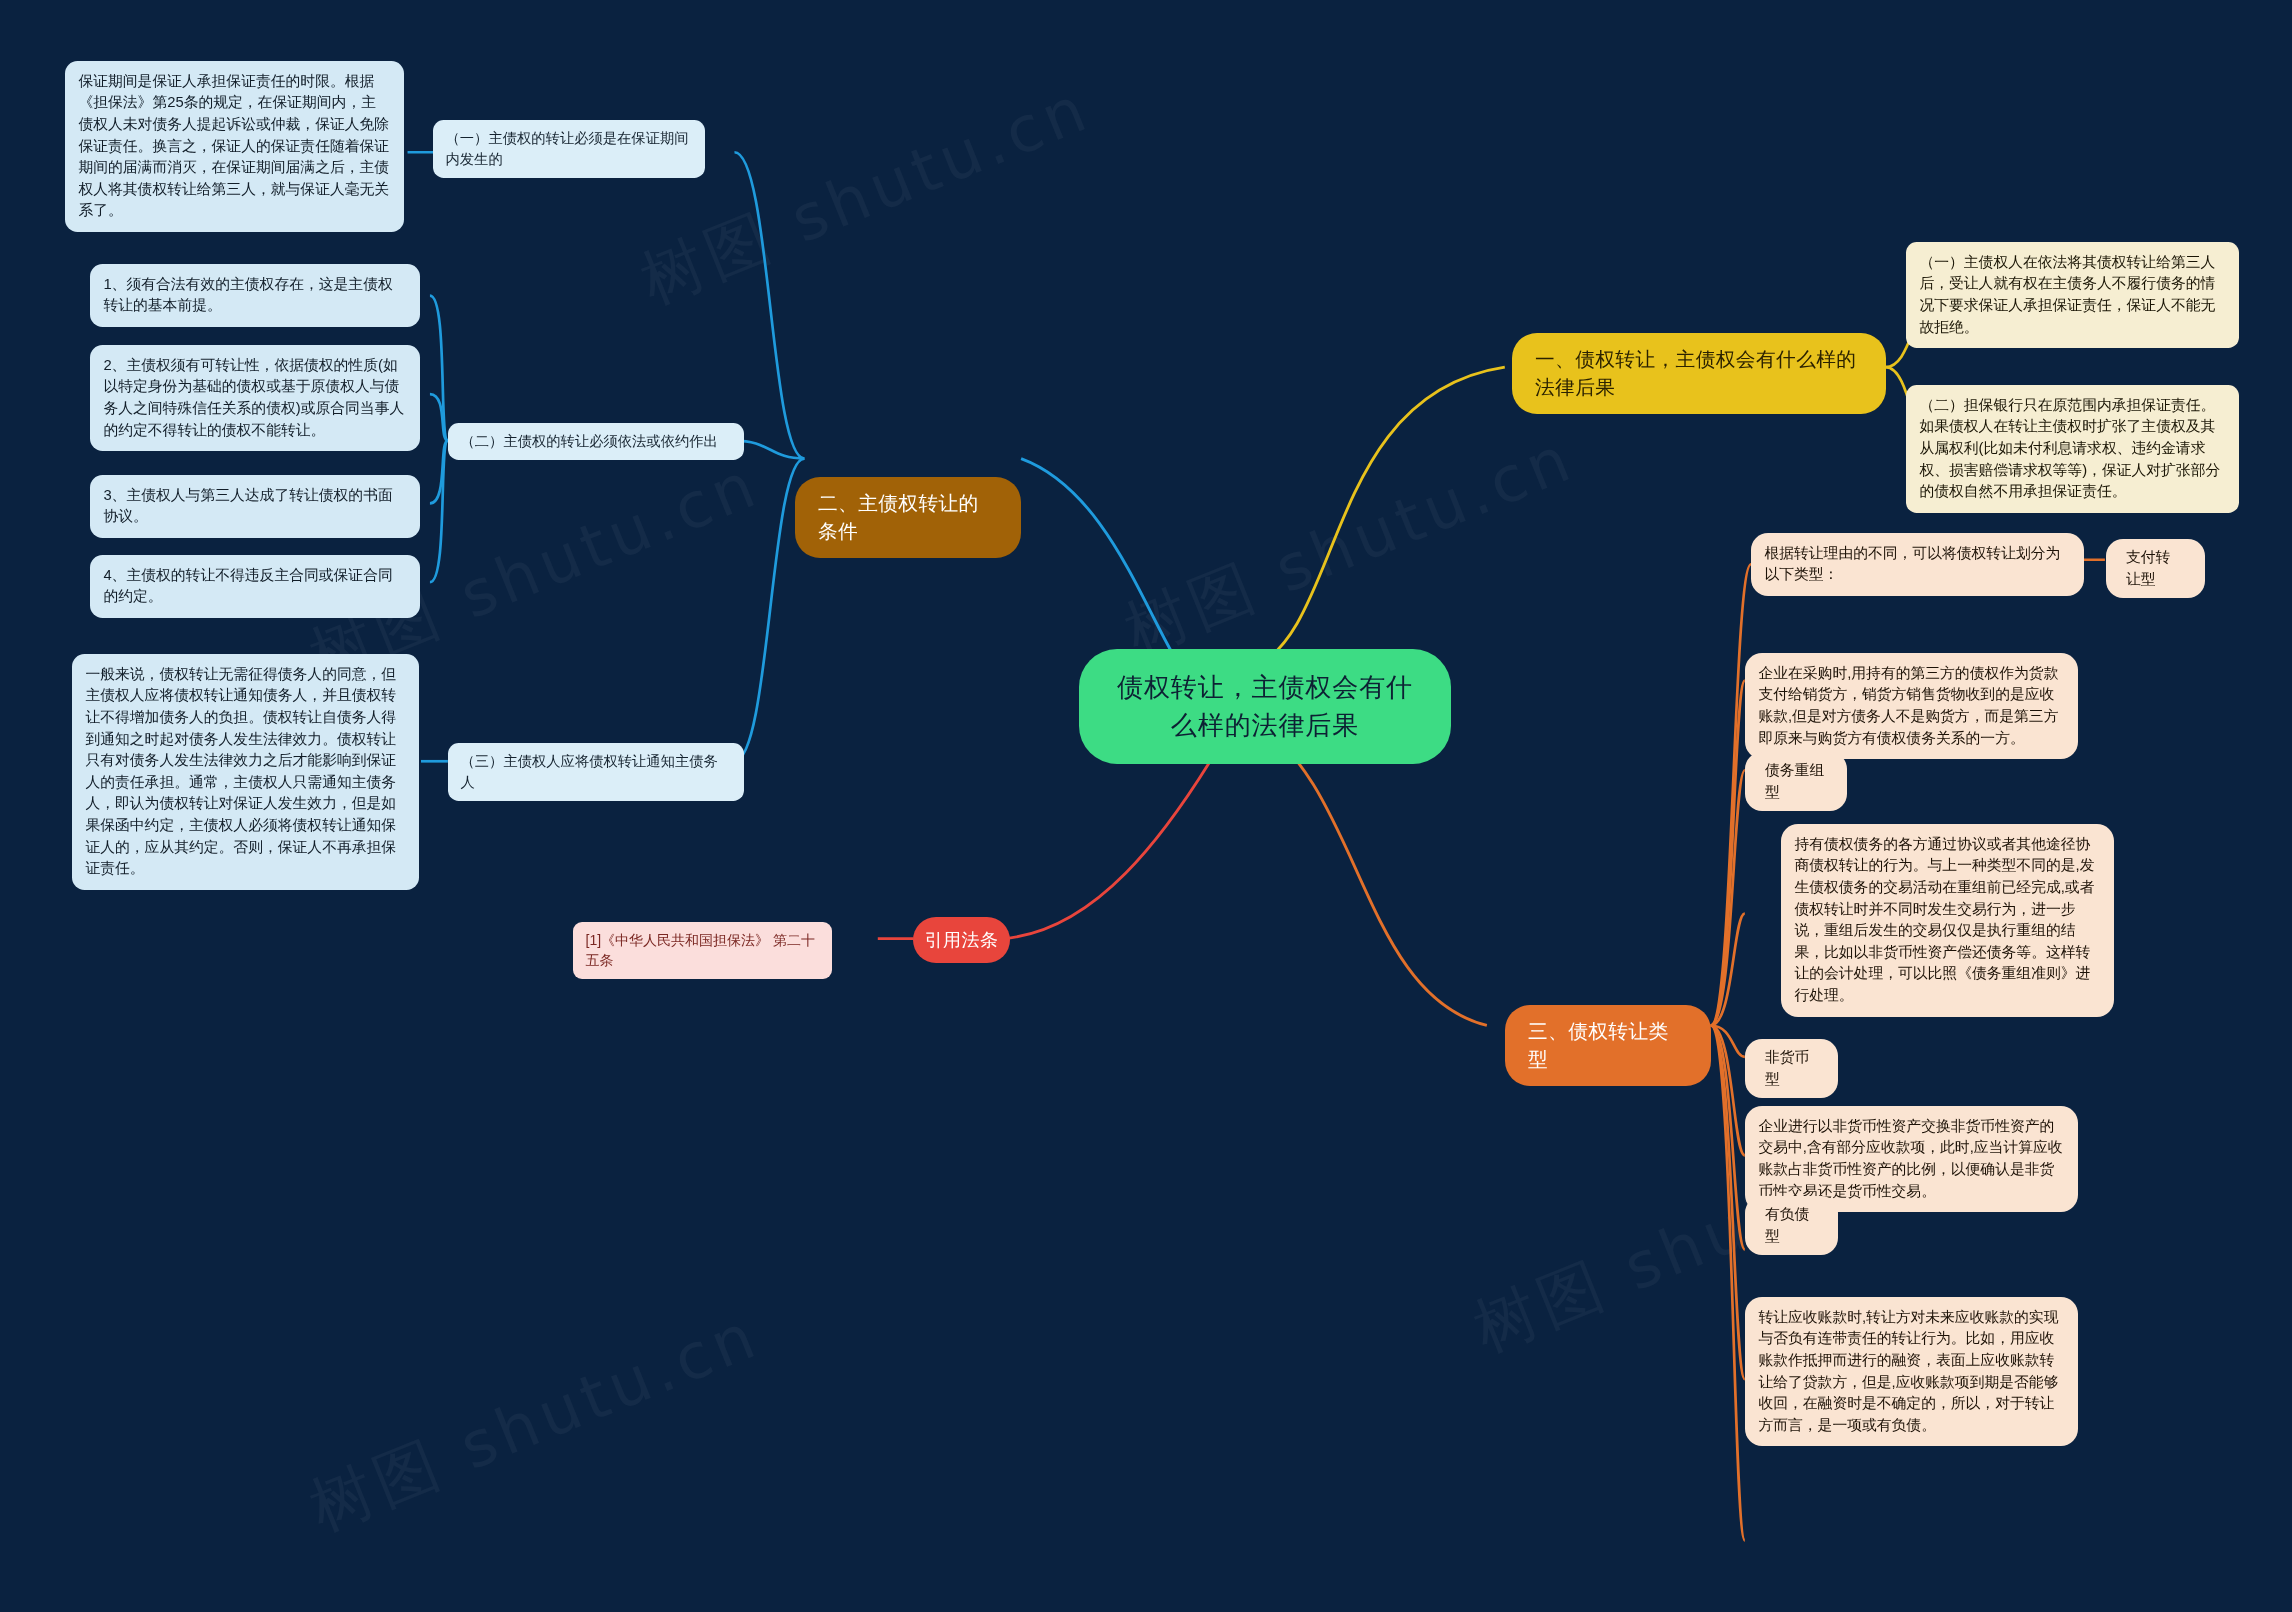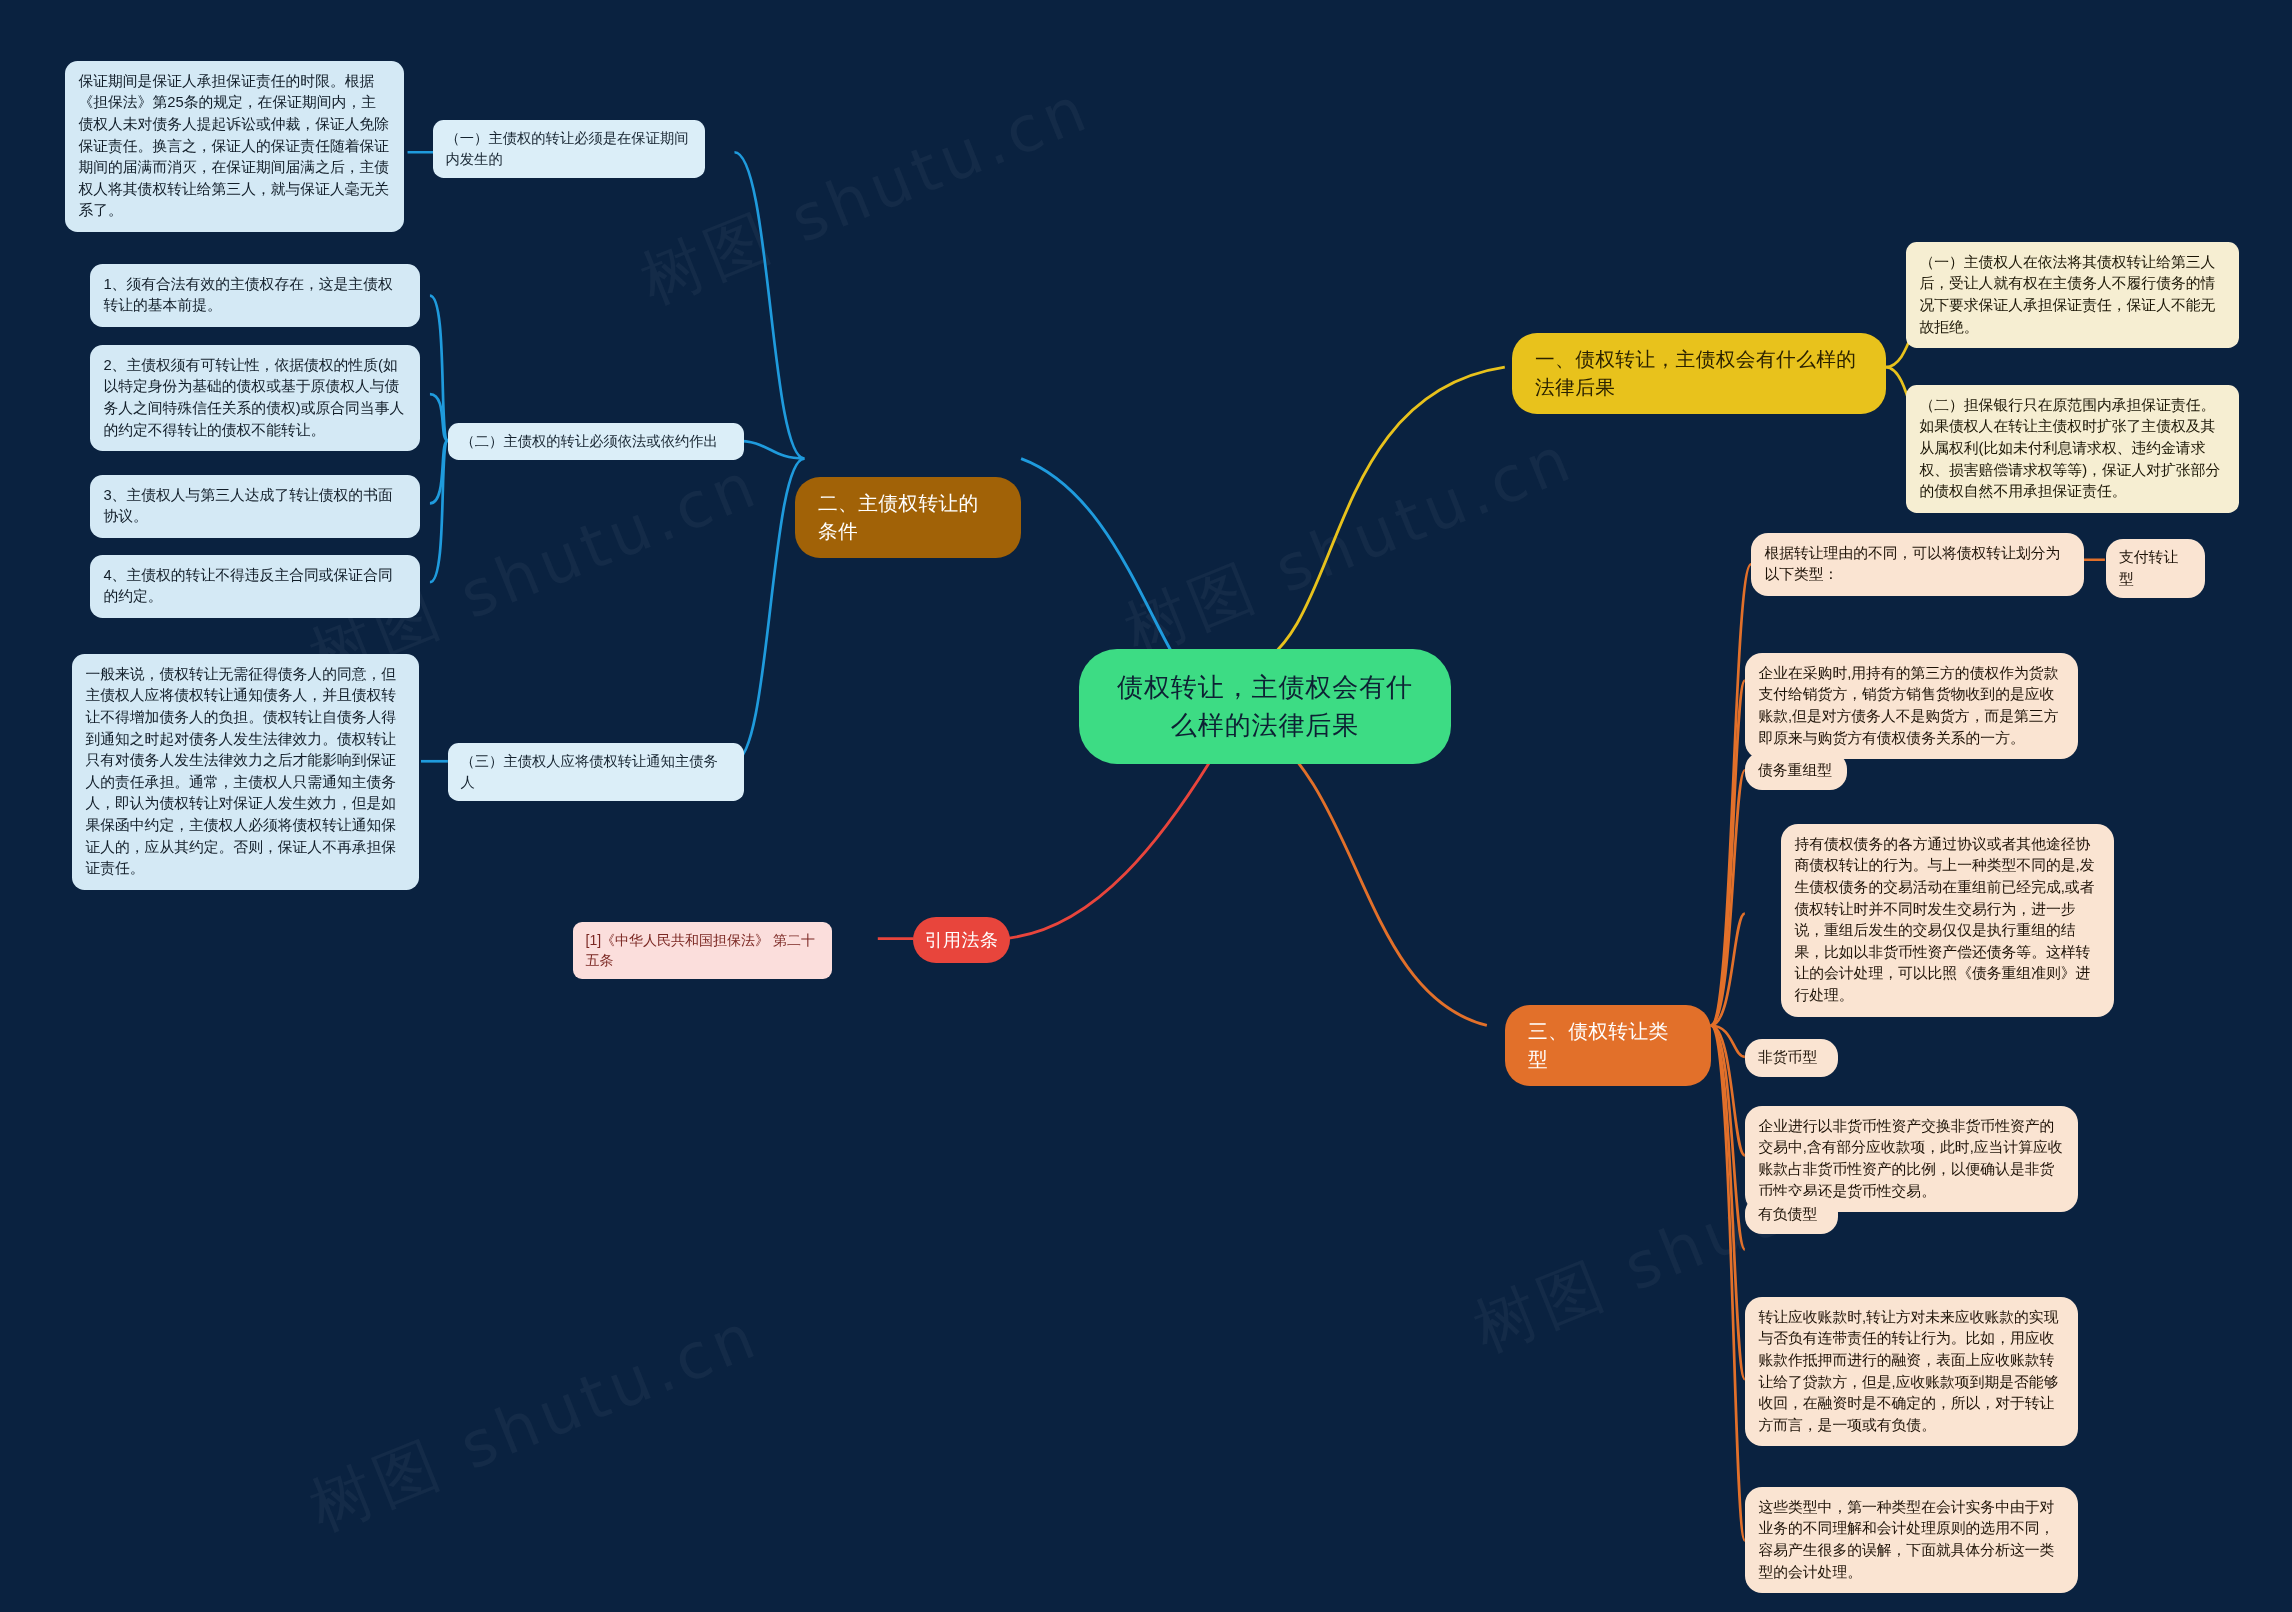--- a/index.html
+++ b/index.html
@@ -81,21 +81,21 @@
     padding: 9.9px 13.4px;
   }
   
   .leaf-orange {
     background: #fae4d2;
     color: #1d1207;
     border-radius: 17px;
     font-size: 14.8px;
     padding: 9.9px 13.4px;
   }
-  .leaf-orange.small { padding: 8px 13px; }
+  .leaf-orange.small { padding: 8px 20px; }
   
   .leaf-red {
     background: #fbdedc;
     color: #7a2722;
     border-radius: 9px;
     font-size: 14px;
     padding: 8px 12.5px;
   }
   
   .watermark {
@@ -206,16 +206,15 @@
   <div class="node leaf-orange" style="left:1745px; top:824px; width:333px;margin-left:36px;">持有债权债务的各方通过协议或者其他途径协商债权转让的行为。与上一种类型不同的是,发生债权债务的交易活动在重组前已经完成,或者债权转让时并不同时发生交易行为，进一步说，重组后发生的交易仅仅是执行重组的结果，比如以非货币性资产偿还债务等。这样转让的会计处理，可以比照《债务重组准则》进行处理。</div>
 
   <div class="node leaf-orange small" style="left:1745px; top:1039px; width:93px;">非货币型</div>
 
   <div class="node leaf-orange" style="left:1745px; top:1106px; width:333px;">企业进行以非货币性资产交换非货币性资产的交易中,含有部分应收款项，此时,应当计算应收账款占非货币性资产的比例，以便确认是非货币性交易还是货币性交易。</div>
 
   <div class="node leaf-orange small" style="left:1745px; top:1196px; width:93px;">有负债型</div>
 
   <div class="node leaf-orange" style="left:1745px; top:1297px; width:333px;">转让应收账款时,转让方对未来应收账款的实现与否负有连带责任的转让行为。比如，用应收账款作抵押而进行的融资，表面上应收账款转让给了贷款方，但是,应收账款项到期是否能够收回，在融资时是不确定的，所以，对于转让方而言，是一项或有负债。</div>
 
-  <div class="node leaf-orange" style="left:1745px; top:1487px; width:333px;">这些类型中，第一种类型在会计实务中由于对业务的不同理解和会计处理原则的选用不同，容易产生很多的误解，下面就具体分析这一类型的会计处理。</div>
 
 </div>
 
 
 </body></html>

